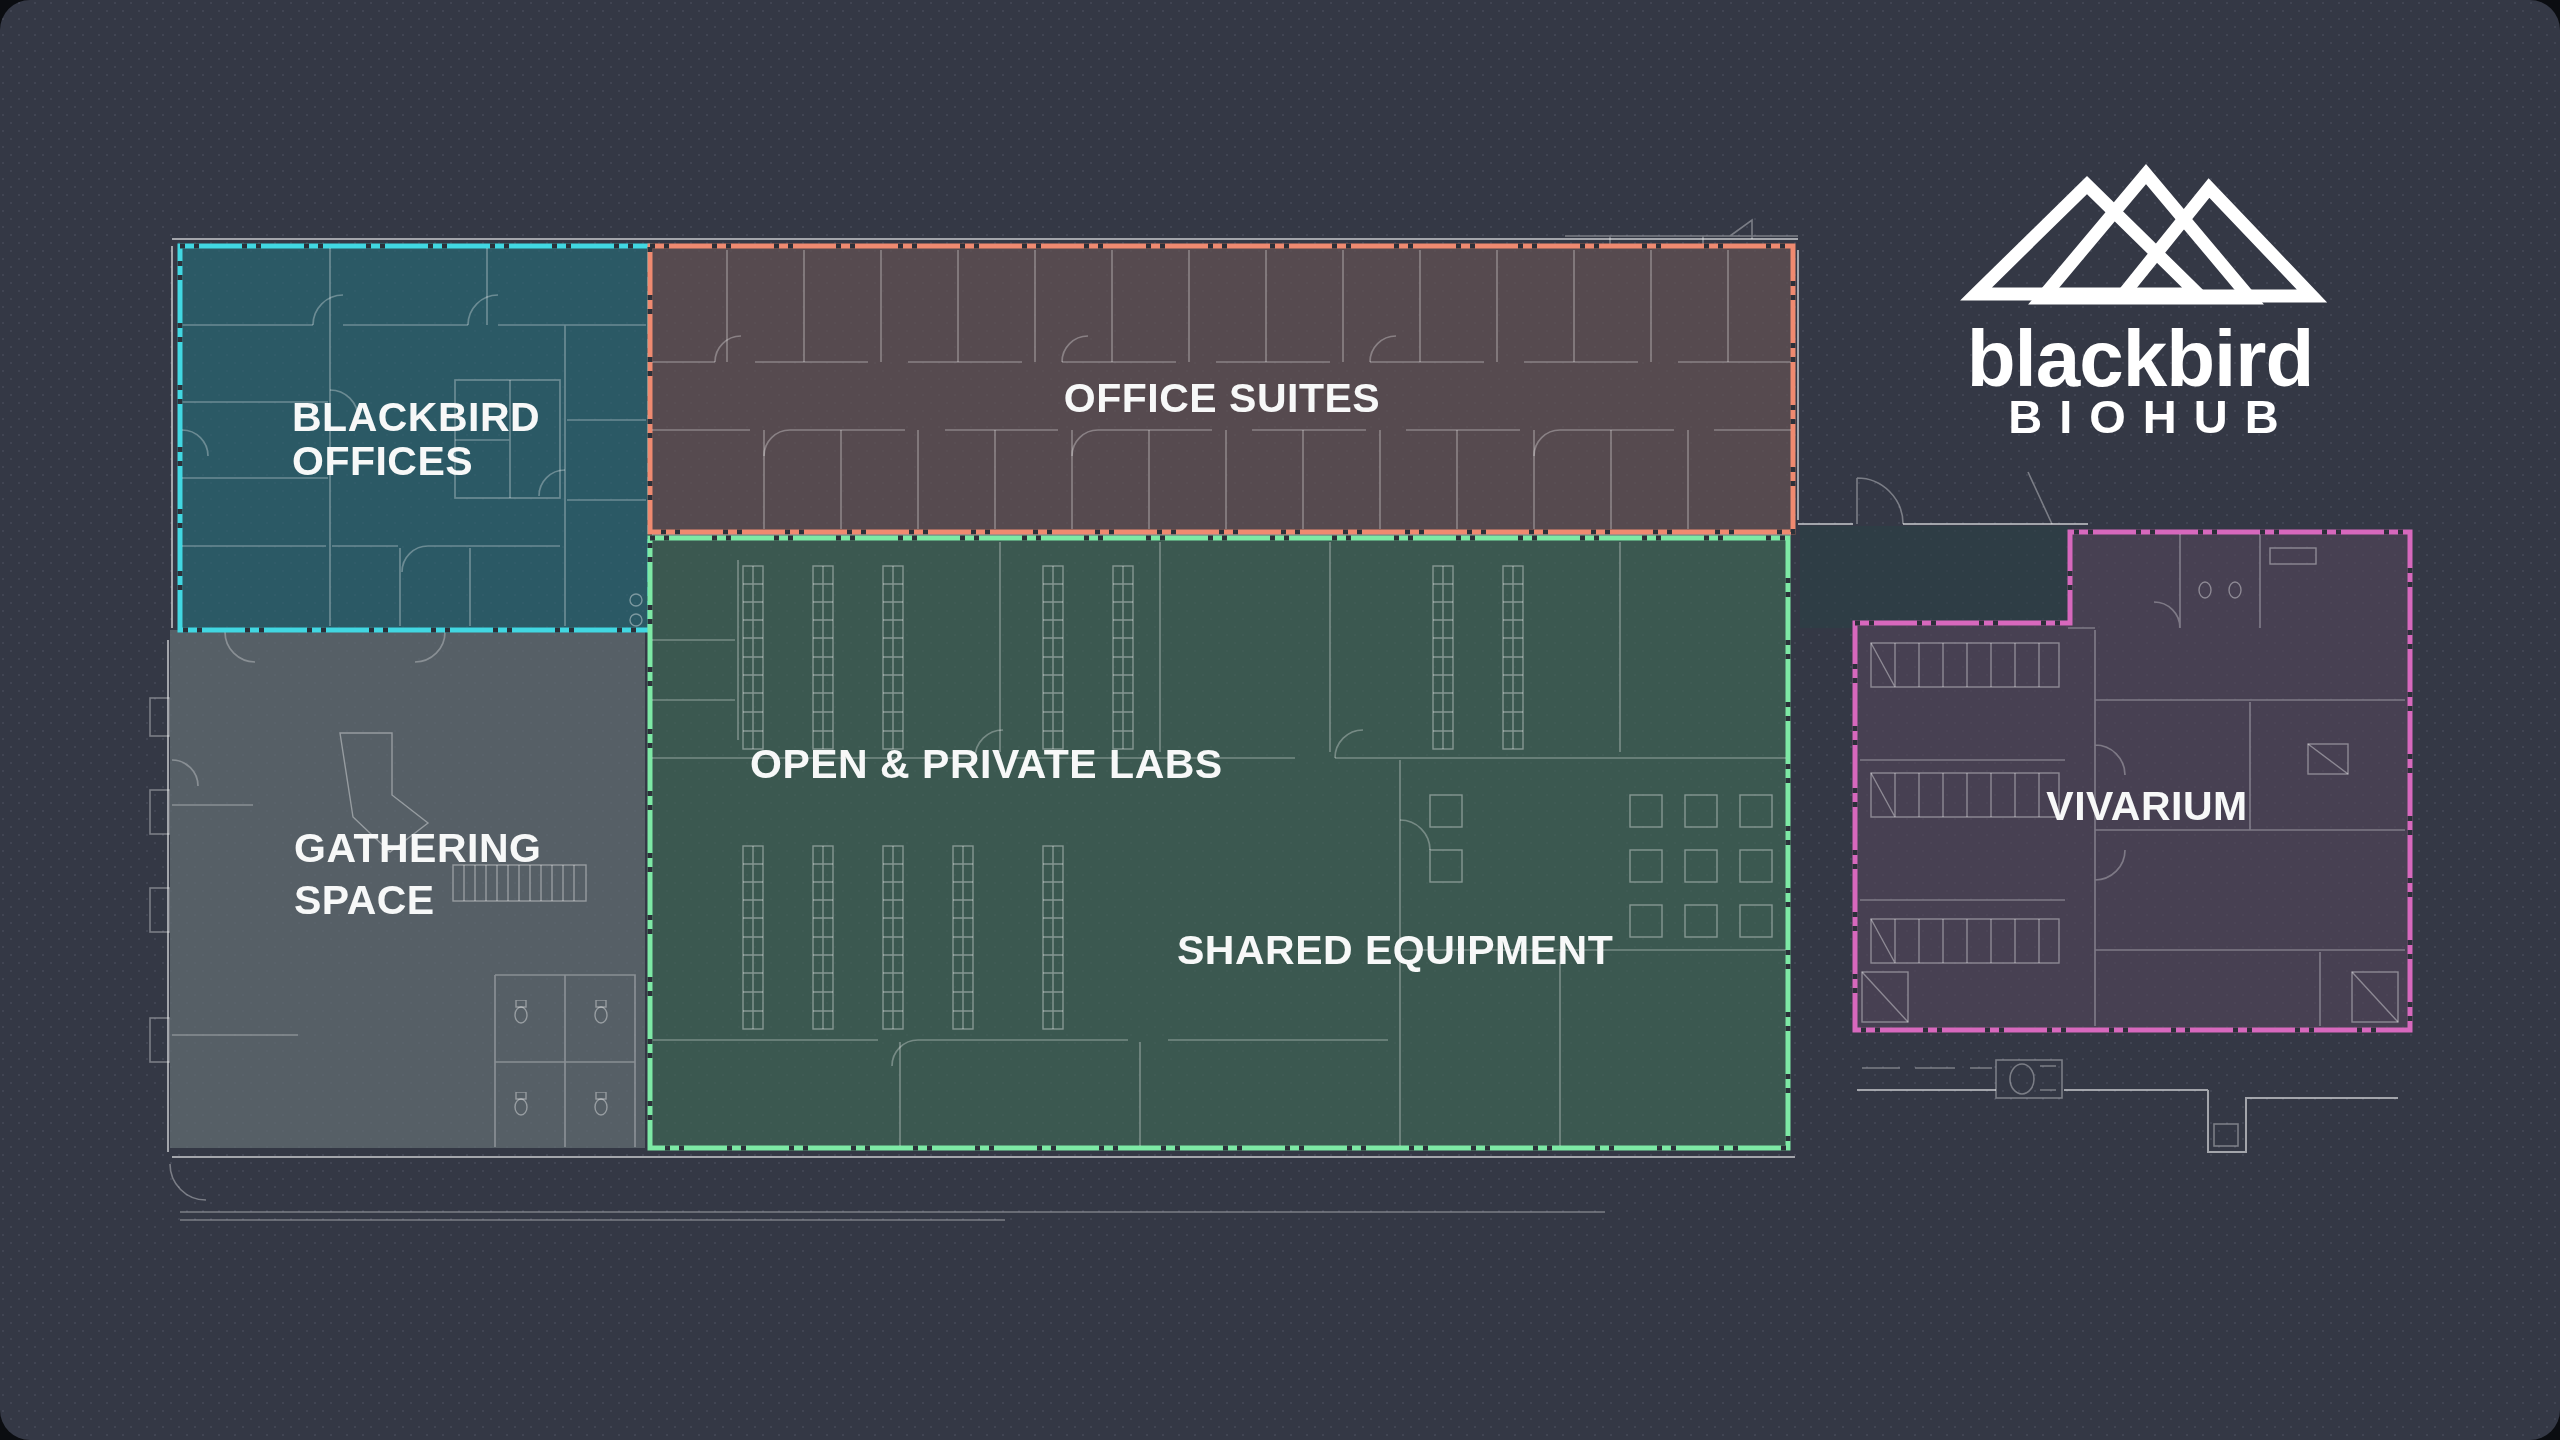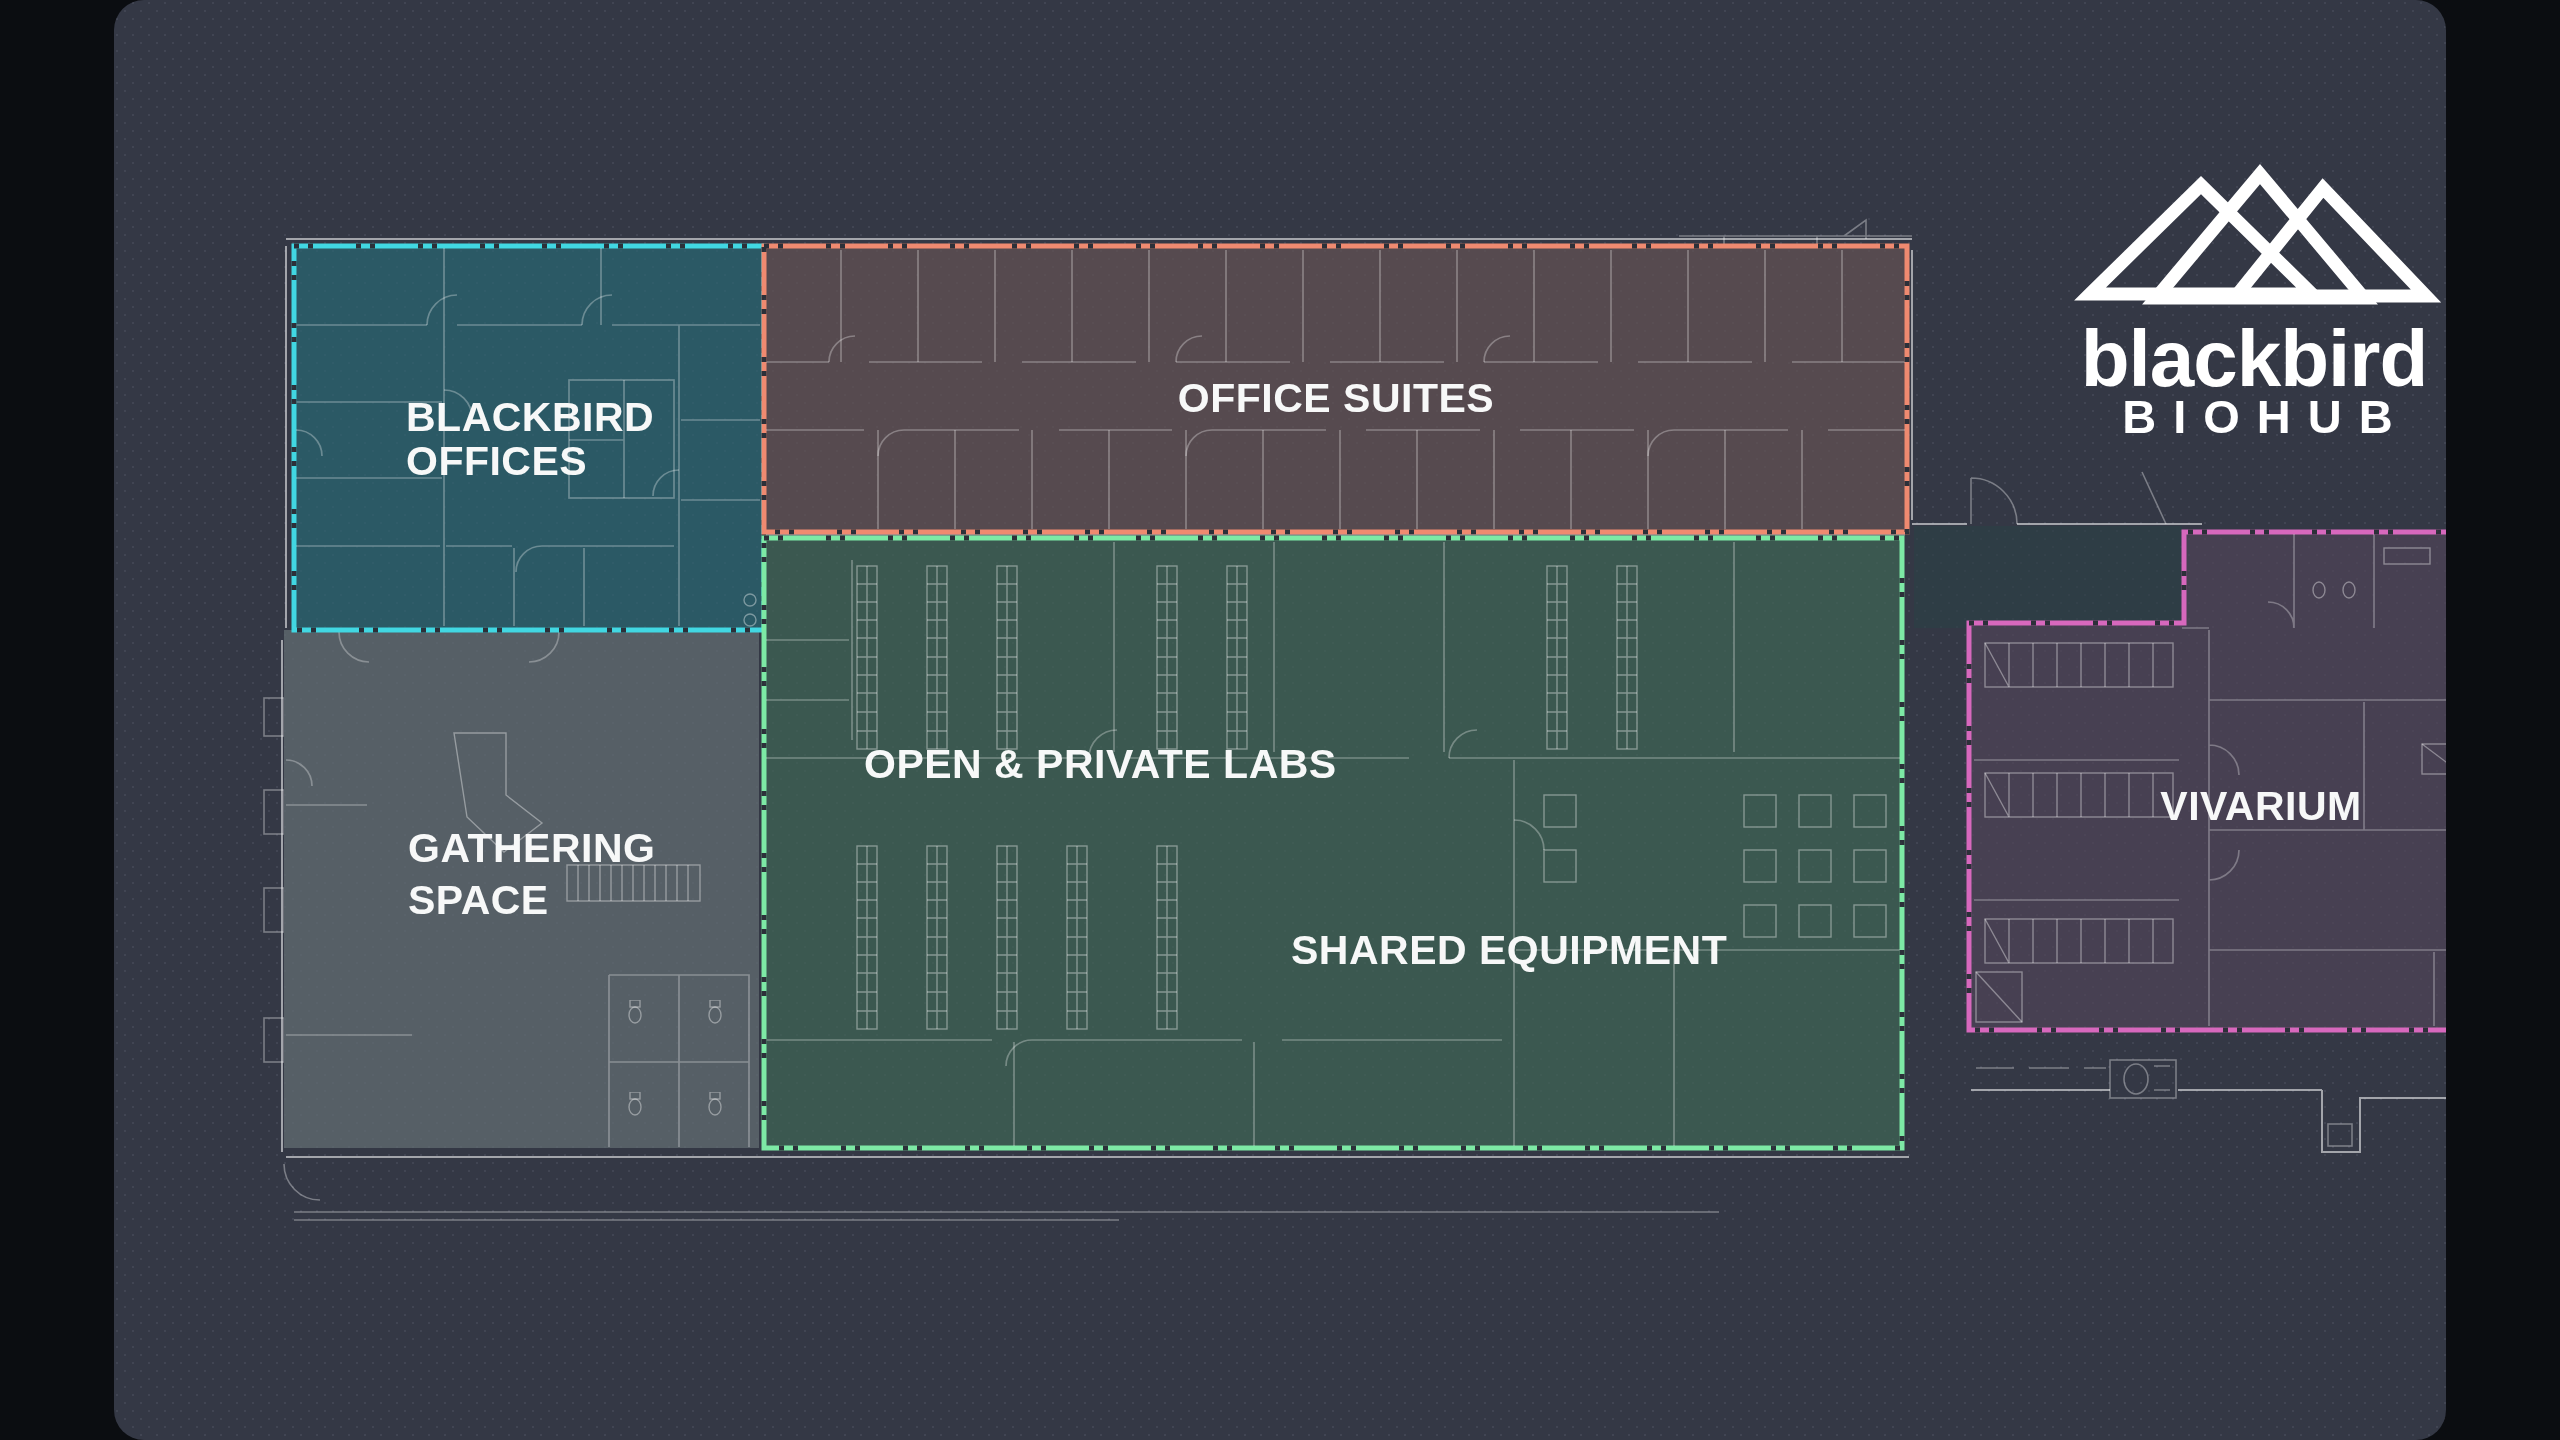--- a/index.html
+++ b/index.html
@@ -1,16 +1,16 @@
 <!DOCTYPE html>
 <html><head>
 <meta charset="utf-8">
 <style>
   html,body{margin:0;padding:0;background:#0b0d11;}
-  .frame{width:2332px;height:1440px;border-radius:30px;overflow:hidden;position:relative;margin:0 auto;}
+  .frame{width:2560px;height:1440px;border-radius:30px;overflow:hidden;position:relative;margin:0 auto;}
   svg{display:block;}
   
   .pl{stroke:rgba(255,255,255,0.30);stroke-width:1.7;fill:none;}
   .pf{stroke:rgba(255,255,255,0.38);stroke-width:1.4;fill:none;}
   .xl{stroke:rgba(255,255,255,0.55);stroke-width:2;fill:none;}
   .xl2{stroke:rgba(255,255,255,0.35);stroke-width:1.6;fill:none;}
   .tick{fill:none;stroke:#2c3039;stroke-width:5;stroke-dasharray:5 9 5 43;}
   .region-border{stroke-width:5;}
   .region-label{font-family:"Liberation Sans",sans-serif;font-weight:bold;font-size:41px;letter-spacing:0.5px;}
   .logo-brand{font-family:"Liberation Sans",sans-serif;font-weight:bold;font-size:80px;letter-spacing:-1px;}

